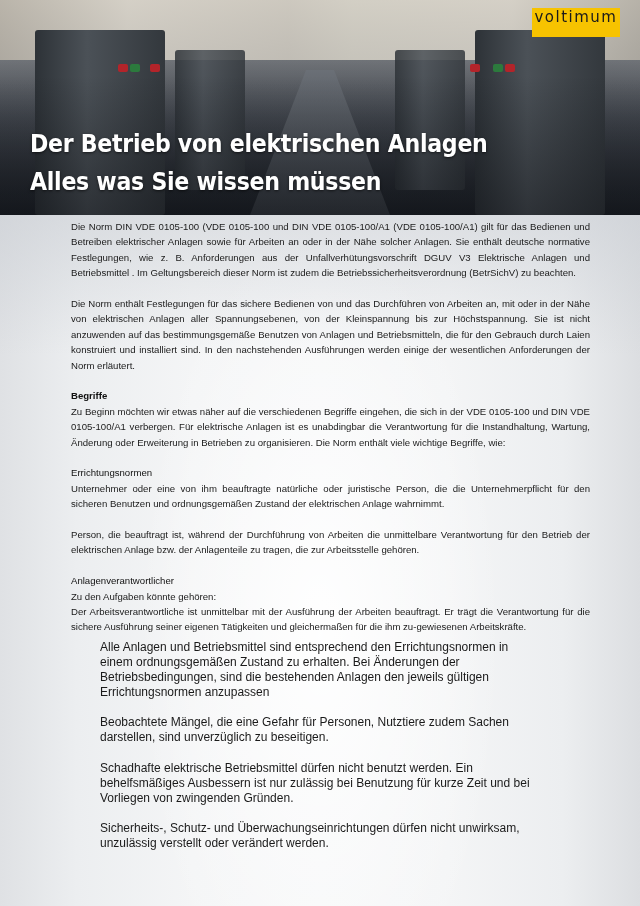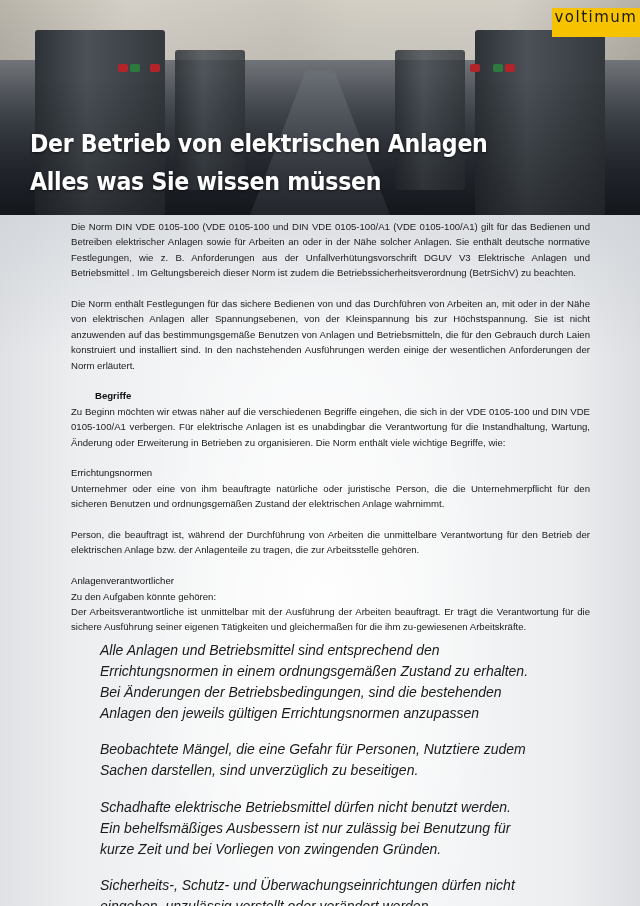--- a/index.html
+++ b/index.html
@@ -50,42 +50,42 @@
     .hero .light.g { background: #2c7a3d; }
     .hero .shade {
       position: absolute; left: 0; top: 0; width: 640px; height: 215px;
       background: linear-gradient(180deg, rgba(0,0,0,0) 35%, rgba(10,12,16,0.45) 100%);
     }
     .brand-logo {
       position: absolute; left: 532px; top: 8px; width: 88px; height: 29px;
       background: #f7c300; color: #1b1b1b;
       font-family: "DejaVu Sans", sans-serif; font-size: 15px; letter-spacing: 1.5px;
       display: flex; align-items: center; justify-content: center;
-      box-sizing: border-box; padding-bottom: 12px; margin-left: 20px;
+      box-sizing: border-box; padding-bottom: 12px;
     }
     .hero-title {
       position: absolute; left: 30px; top: 125px; margin: 0;
       color: #ffffff; font-family: "DejaVu Sans", sans-serif; font-weight: bold;
       font-size: 24px; line-height: 38px; letter-spacing: -0.3px;
       text-shadow: 0 1px 3px rgba(0,0,0,0.6);
       transform: scaleX(0.92); transform-origin: left top;
     }
     .hero-title span { display: block; white-space: nowrap; }
 
     
     .content {
       position: absolute; left: 71px; top: 219px; width: 519px;
       color: #1a1a1a; font-size: 9.6px; line-height: 15.4px;
     }
     .content p { margin: 0; text-align: justify; text-align-last: left; }
     .content .gap { height: 15.4px; }
     .content .heading { font-weight: normal; color: #111; }
-    .content .heading.bold { font-weight: bold; margin-left: 24px; }
+    .content .heading.bold { font-weight: bold; }
     .task-list { margin: 5px 0 0 29px; padding: 0; list-style: none; width: 430px; }
-    .task-list li { margin: 0 0 15.4px 0; line-height: 21px; font-size: 14px; font-style: italic; }
+    .task-list li { margin: 0 0 15.4px 0; line-height: 15px; font-size: 12px; }
   </style>
 </head>
 <body>
 
 <div class="page-bg"></div>
 
 <header class="hero">
   <div class="ceiling"></div>
   <div class="aisle"></div>
   <div class="cabinet cab-l1"></div>
@@ -134,15 +134,15 @@
   <section>
     <p class="heading">Anlagenverantwortlicher</p>
     <p>Zu den Aufgaben könnte gehören:</p>
     <p>Der Arbeitsverantwortliche ist unmittelbar mit der Ausführung der Arbeiten beauftragt. Er trägt die Verantwortung für die sichere Ausführung seiner eigenen Tätigkeiten und gleichermaßen für die ihm zu-gewiesenen Arbeitskräfte.</p>
   </section>
 
   <ul class="task-list">
     <li>Alle Anlagen und Betriebsmittel sind entsprechend den Errichtungsnormen in einem ordnungsgemäßen Zustand zu erhalten. Bei Änderungen der Betriebsbedingungen, sind die bestehenden Anlagen den jeweils gültigen Errichtungsnormen anzupassen</li>
     <li>Beobachtete Mängel, die eine Gefahr für Personen, Nutztiere zudem Sachen darstellen, sind unverzüglich zu beseitigen.</li>
     <li>Schadhafte elektrische Betriebsmittel dürfen nicht benutzt werden. Ein behelfsmäßiges Ausbessern ist nur zulässig bei Benutzung für kurze Zeit und bei Vorliegen von zwingenden Gründen.</li>
-    <li>Sicherheits-, Schutz- und Überwachungseinrichtungen dürfen nicht eingehen, unzulässig verstellt oder verändert werden.</li>
+    <li>Sicherheits-, Schutz- und Überwachungseinrichtungen dürfen nicht unwirksam, unzulässig verstellt oder verändert werden.</li>
   </ul>
 </main>
 
 </body></html>

